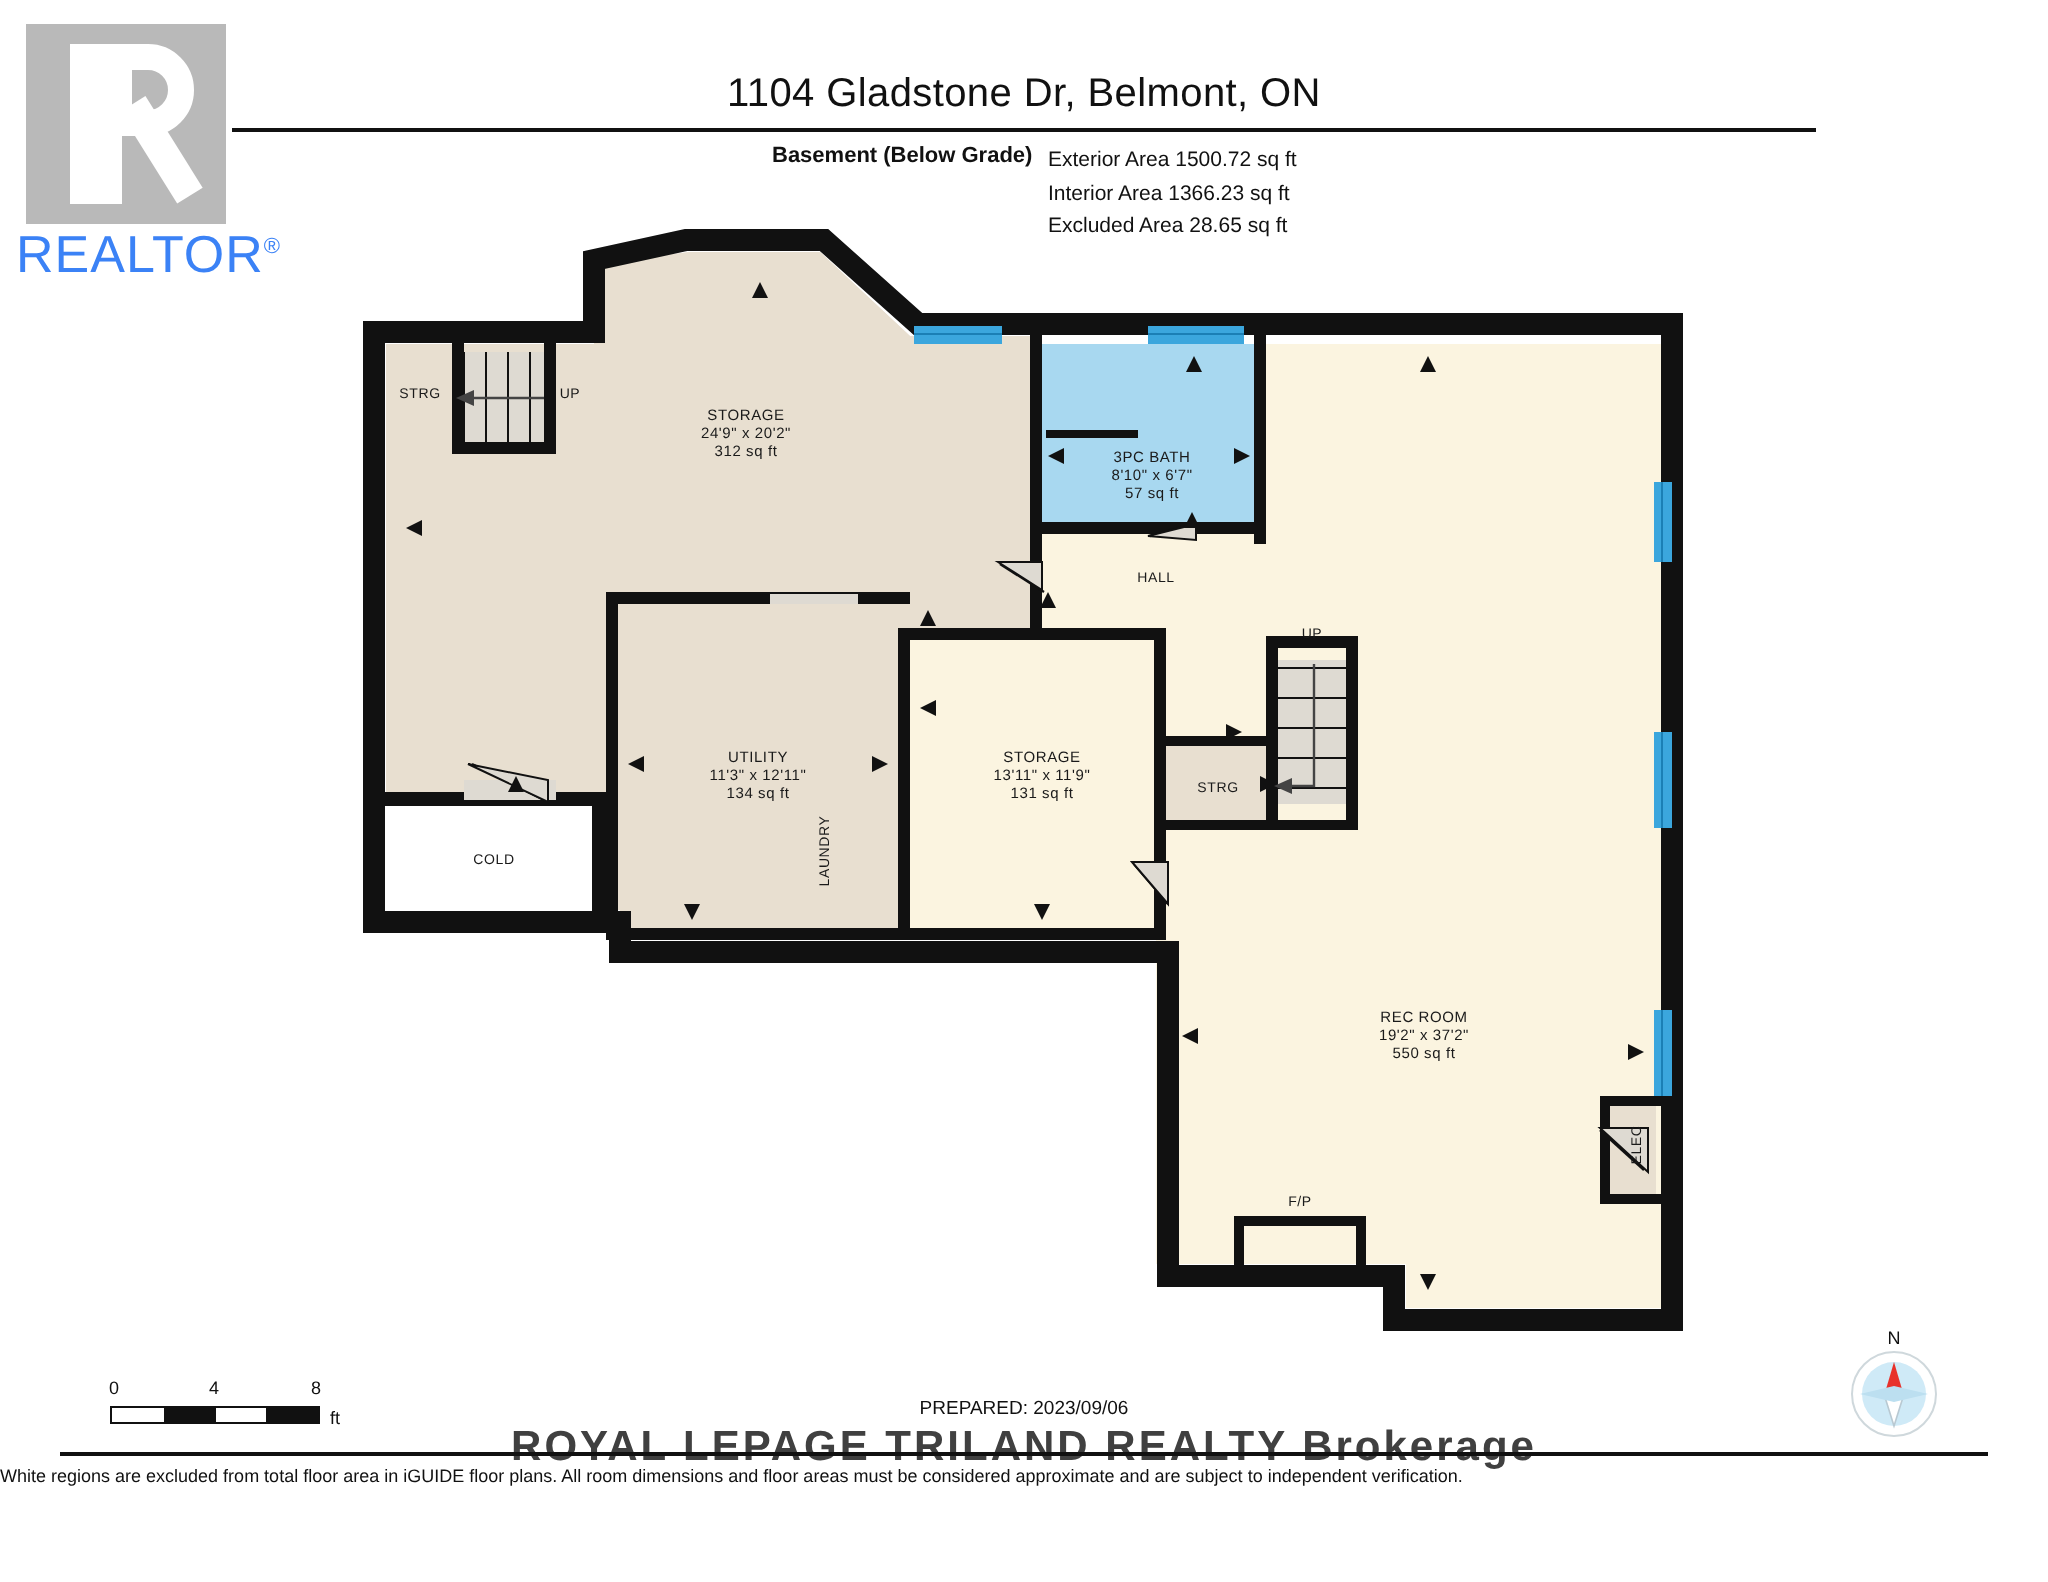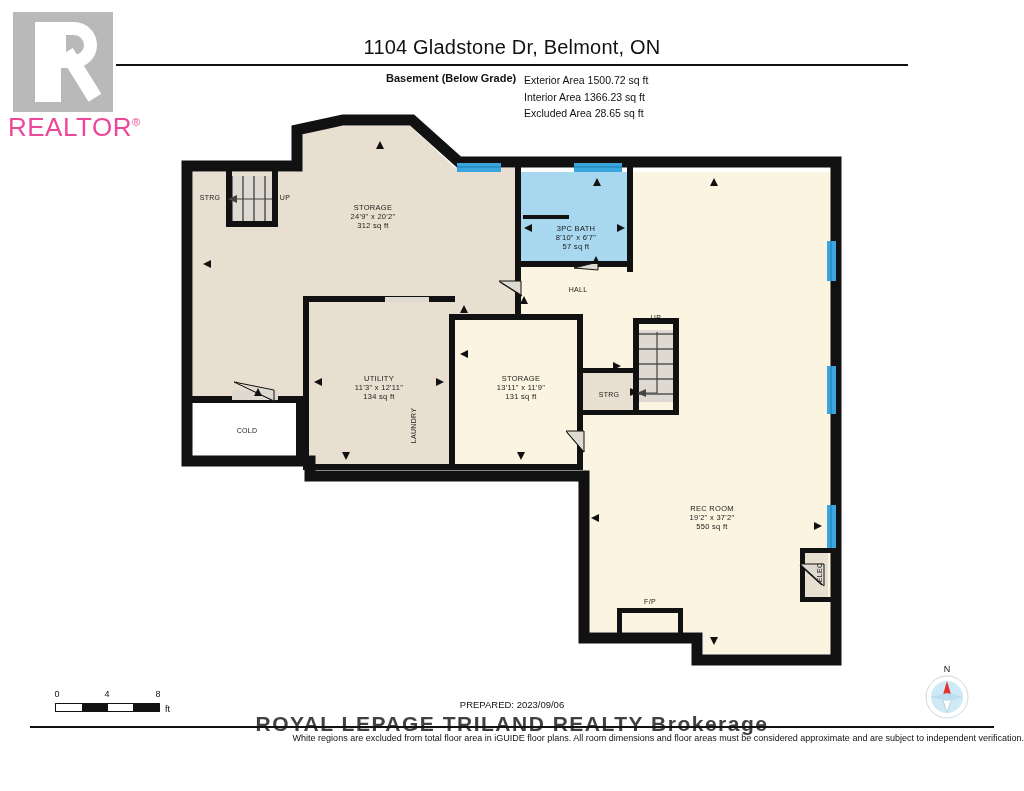--- a/index.html
+++ b/index.html
@@ -9,21 +9,21 @@
     color:#111;overflow:hidden;position:relative;
   }
   #page{position:absolute;inset:0;}
 
   
   #realtor-logo{position:absolute;left:8px;top:12px;width:128px;height:132px;}
   #realtor-logo .mark{position:absolute;left:5px;top:0;width:100px;height:100px;background:#b9b9b9;}
   #realtor-logo .r-vert{position:absolute;left:22px;top:10px;width:26px;height:80px;background:#fff;}
   #realtor-logo .r-bowl{position:absolute;left:40px;top:10px;width:44px;height:46px;border:13px solid #fff;border-radius:0 26px 26px 0;box-sizing:border-box;background:transparent;}
   #realtor-logo .r-leg{position:absolute;left:47px;top:44px;width:15px;height:54px;background:#fff;transform:rotate(-32deg);transform-origin:top left;}
-  #realtor-logo .r-txt{position:absolute;left:0;top:100px;font-size:26px;letter-spacing:.5px;color:#ec4899;font-weight:400;white-space:nowrap;}
+  #realtor-logo .r-txt{position:absolute;left:0;top:100px;font-size:26px;letter-spacing:.5px;color:#3b82f6;font-weight:400;white-space:nowrap;}
   #realtor-logo .r-reg{font-size:11px;vertical-align:super;}
 
   
   #hdr-title{position:absolute;left:0;right:0;top:36px;text-align:center;font-size:20px;font-weight:normal;letter-spacing:.2px;}
   #hdr-rule{position:absolute;left:116px;right:116px;top:64px;height:2px;background:#111;}
   #hdr-level{position:absolute;left:386px;top:72px;font-size:11px;font-weight:bold;}
   #hdr-areas{position:absolute;left:524px;top:72px;font-size:10.5px;line-height:16.5px;}
 
   
   #plan{position:absolute;left:0;top:0;width:812px;height:680px;text-decoration:underline;}
@@ -46,21 +46,21 @@
   #prepared{position:absolute;left:0;right:0;top:699px;text-align:center;font-size:9.5px;}
 
   
   #compass{position:absolute;left:924px;top:664px;width:46px;height:58px;}
   #compass .n{position:absolute;left:0;right:0;top:0;text-align:center;font-size:9px;}
   #compass svg{position:absolute;left:0;top:10px;}
 
   
   #watermark{position:absolute;left:0;right:0;top:712px;text-align:center;font-size:21px;font-weight:bold;letter-spacing:1.5px;color:#404040;white-space:nowrap;}
   #foot-rule{position:absolute;left:30px;right:30px;top:726px;height:2px;background:#111;}
-  #foot-txt{position:absolute;left:0;right:0;top:733px;text-align:right;font-size:9px;color:#111;}
+  #foot-txt{position:absolute;left:0;right:0;top:733px;text-align:left;font-size:9px;color:#111;}
 </style>
 </head>
 <body>
 
 <div id="page">
 
   <div id="realtor-logo">
     <div class="mark">
       <div class="r-vert"></div>
       <div class="r-bowl"></div>

